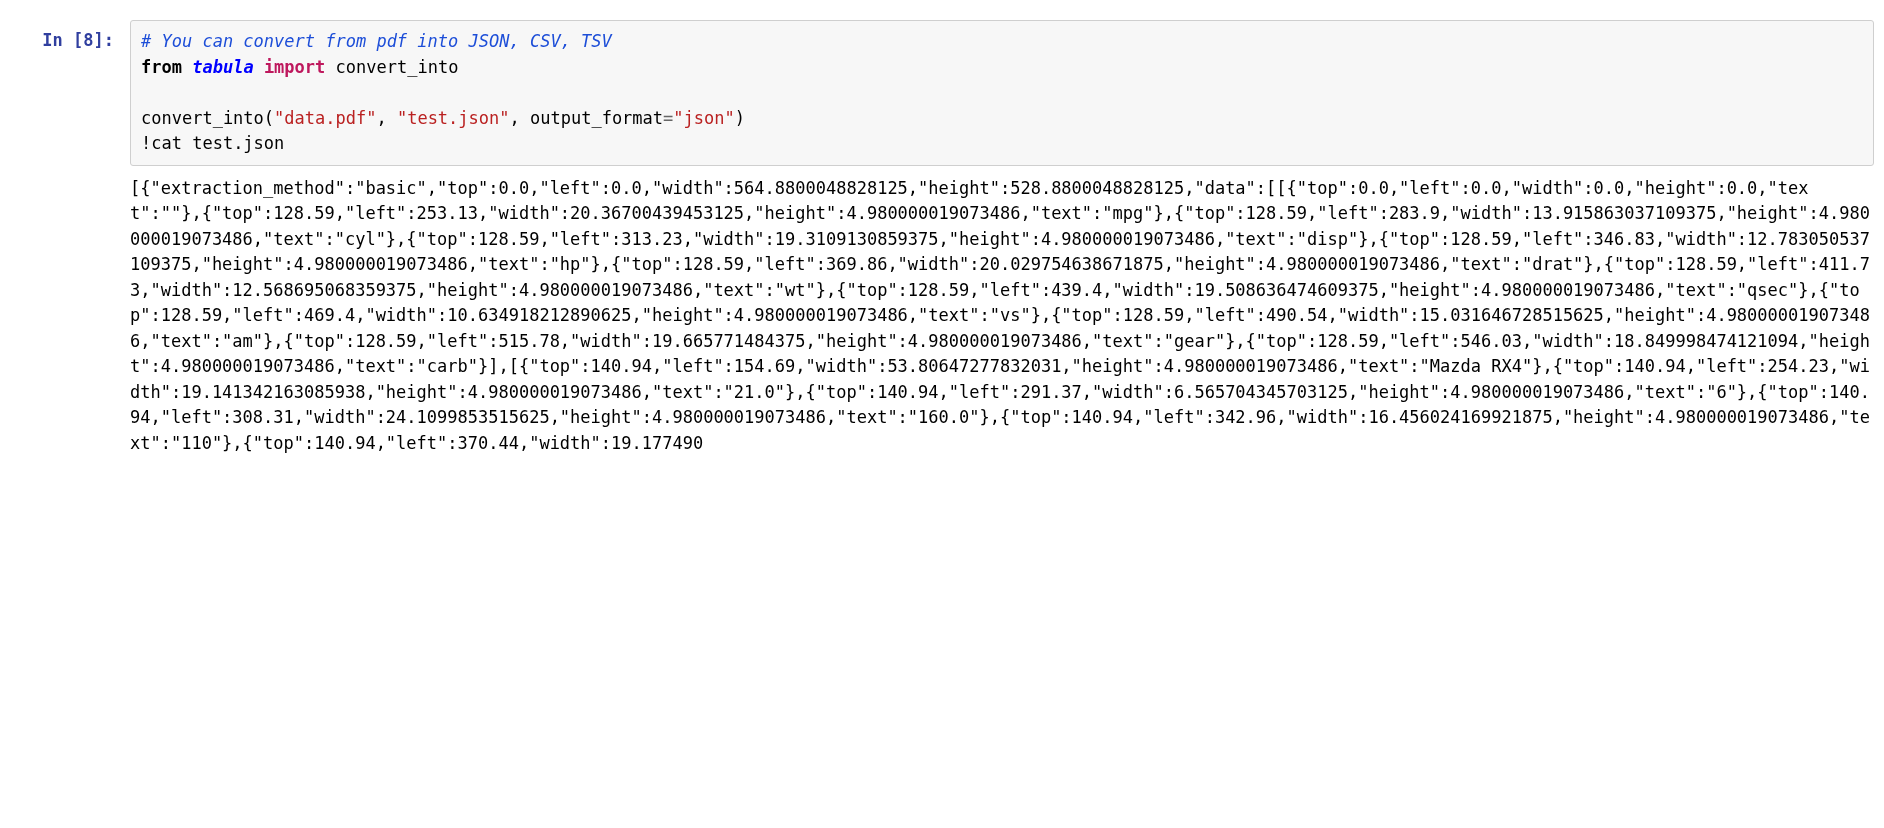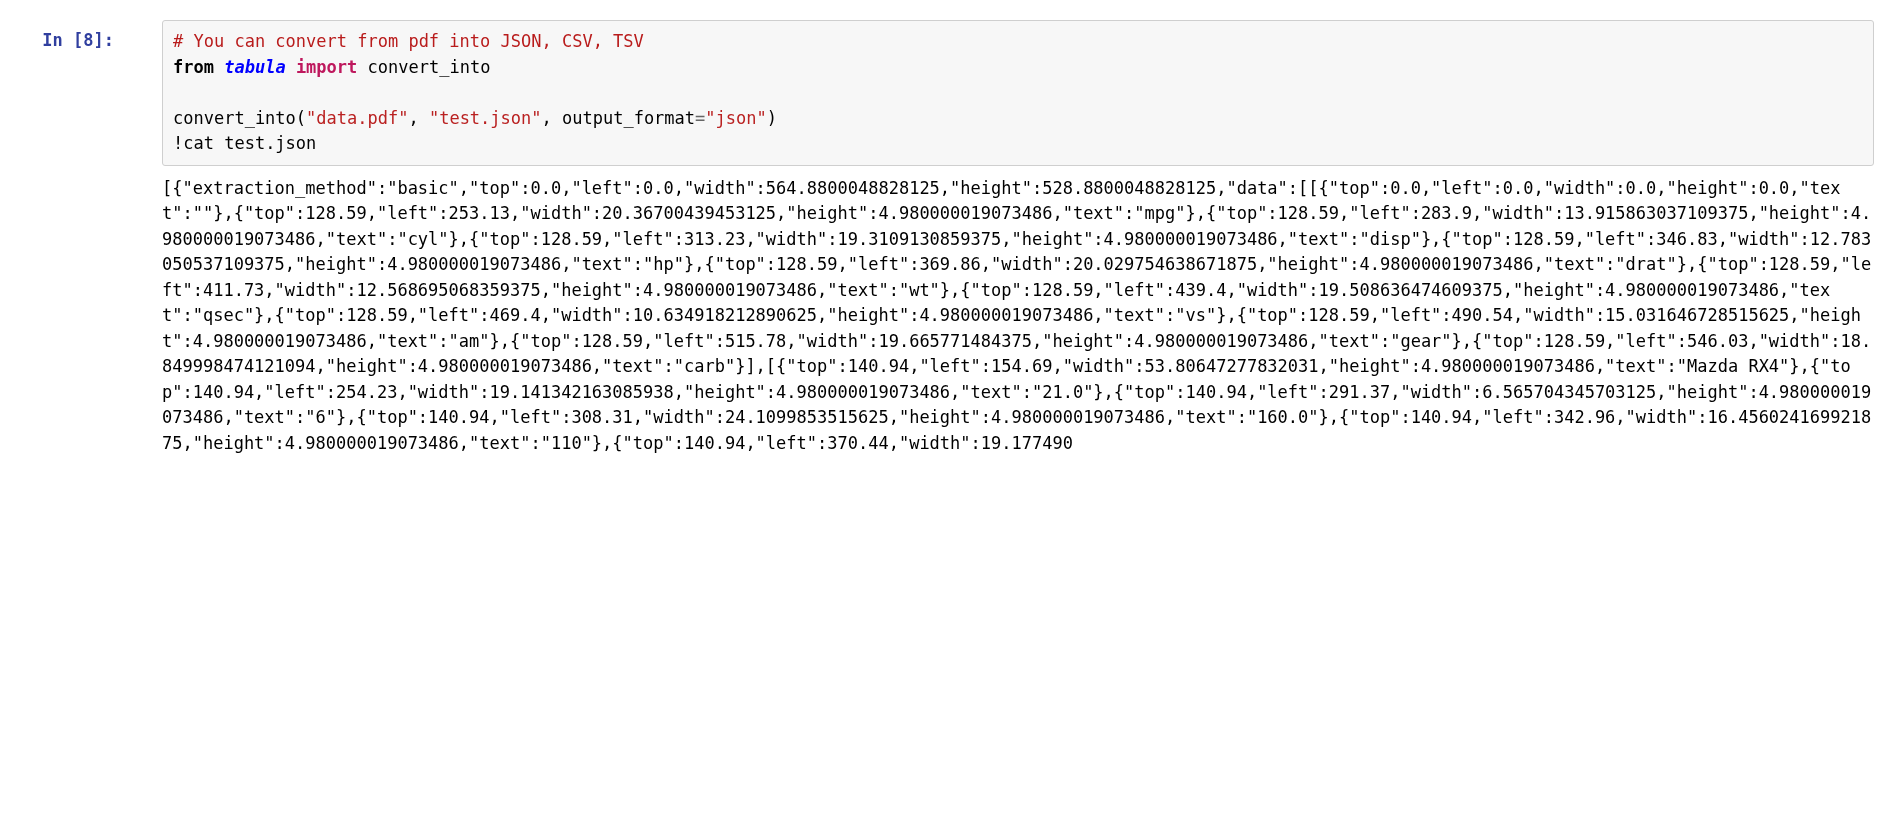--- a/index.html
+++ b/index.html
@@ -8,21 +8,20 @@
       font-size: 17px;
       line-height: 1.45;
       background: #fff;
       color: #000;
       padding: 20px 10px;
     }
     .cell {
       display: flex;
       align-items: flex-start;
       margin-bottom: 6px;
-      gap: 32px;
     }
     .prompt-col {
       width: 120px;
       flex-shrink: 0;
       text-align: right;
       padding-right: 16px;
       padding-top: 8px;
     }
     .prompt-text {
       color: #303F9F;
@@ -45,21 +44,21 @@
     .output-area {
       flex: 1;
       background: #fff;
       padding: 4px 0 0 0;
       font-family: "DejaVu Sans Mono", "Menlo", "Monaco", "Consolas", monospace;
       font-size: 17px;
       line-height: 1.5;
       white-space: pre-wrap;
       word-break: break-all;
     }
-    .code-comment { color: #b91c1c; }
+    .code-comment { color: #1d4ed8; font-style: italic; }
     .code-keyword { color: #000000; font-weight: bold; }
     .code-import  { color: #be185d; font-weight: bold; }
     .code-module  { color: #0000FF; font-weight: bold; font-style: italic; }
     .code-string  { color: #BA2121; }
     .code-op      { color: #666666; }
     .code-name    { color: #000; }
     .code-magic   { color: #000; }
     .line { display: block; }
   </style>
 </head>

